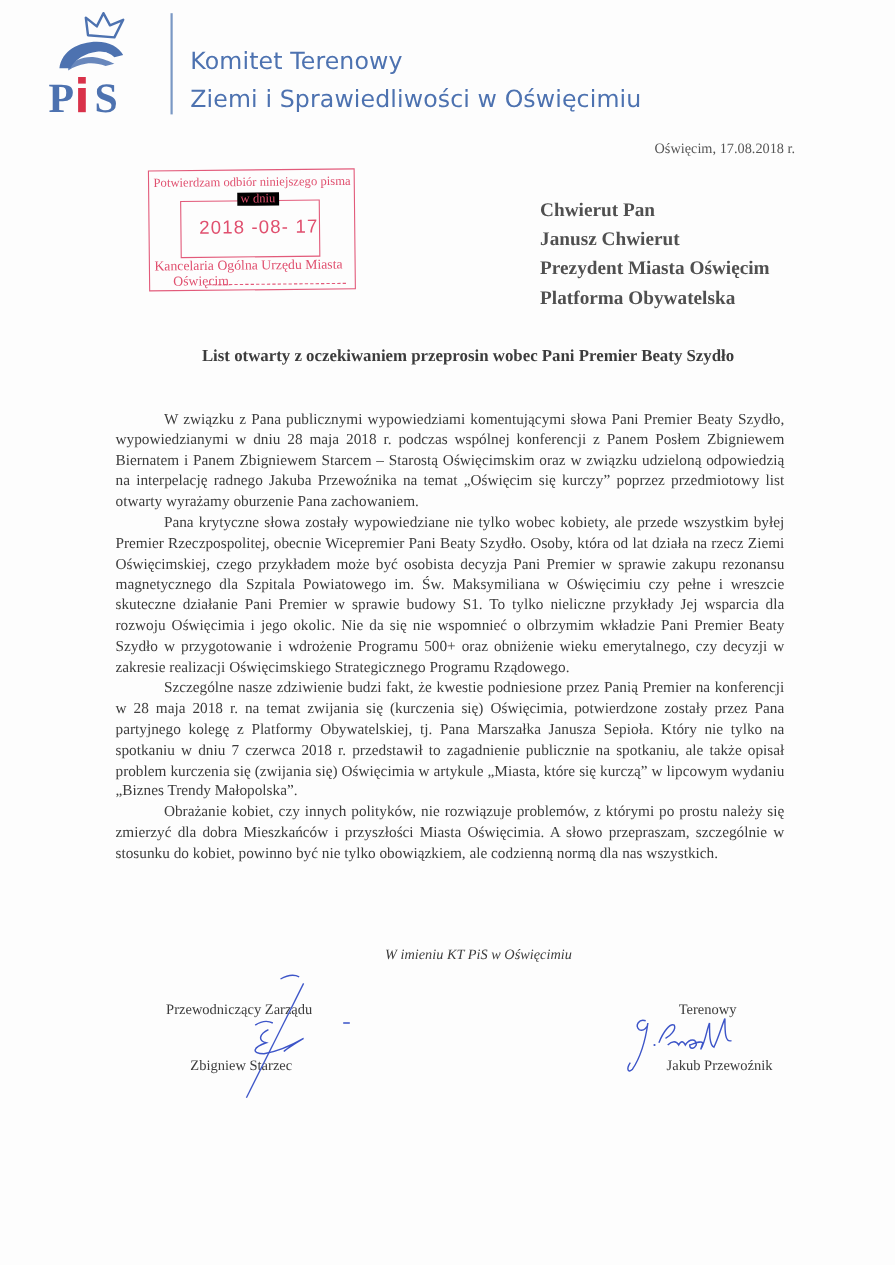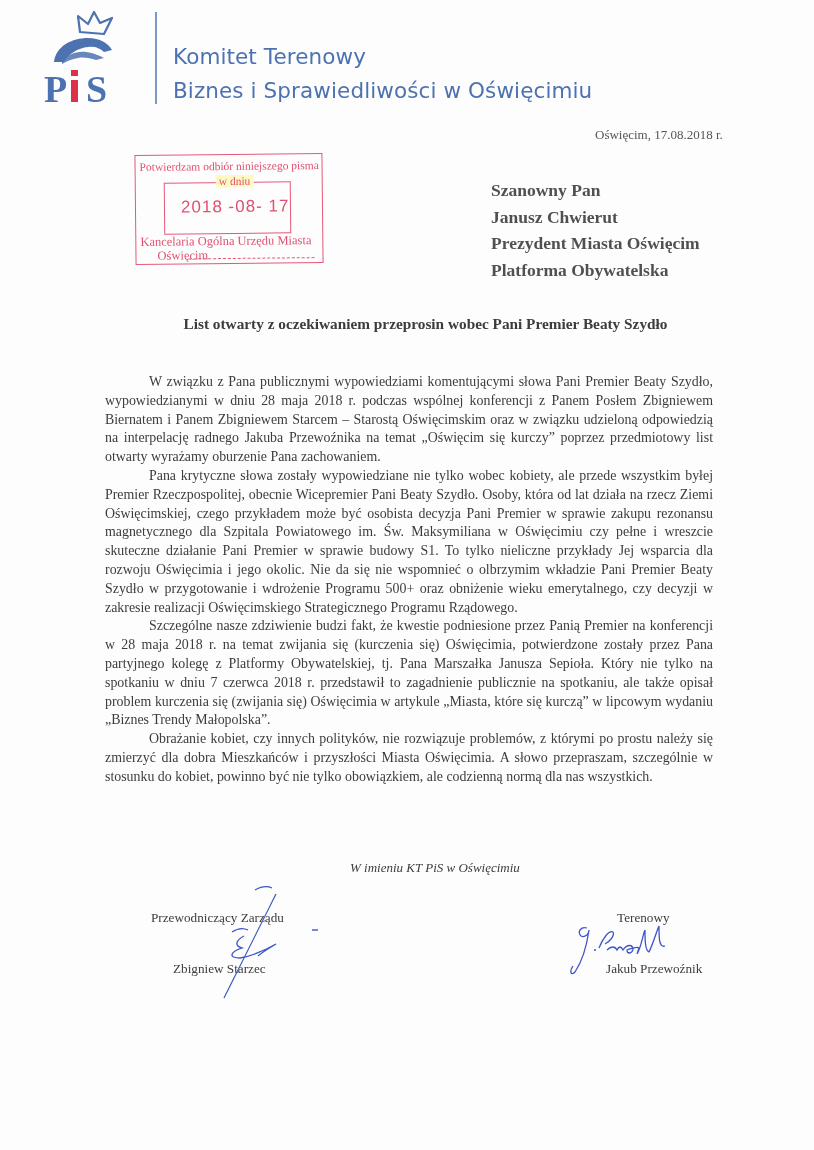--- a/index.html
+++ b/index.html
@@ -10,21 +10,21 @@
   .logo { position: absolute; left: 42px; top: 10px; width: 92px; height: 95px; }
   .logo-divider { position: absolute; left: 155px; top: 12px; width: 1.5px; height: 92px; background: #7a98c4; }
   .org-line1 { position: absolute; left: 173px; top: 44px; font-family: "DejaVu Sans", sans-serif; font-size: 21.5px; color: #4d72b0; letter-spacing: 0.1px; }
   .org-line2 { position: absolute; left: 173px; top: 78px; font-family: "DejaVu Sans", sans-serif; font-size: 21.5px; color: #4d72b0; letter-spacing: 0.1px; }
 
   .date { position: absolute; left: 595px; top: 127px; font-size: 13px; color: #555; }
 
   
   .stamp { position: absolute; left: 135px; top: 154px; width: 186px; height: 108px; border: 1.3px solid #e25a7a; transform: rotate(-0.6deg); color: #e0506f; font-family: "Liberation Serif", serif; }
   .stamp .s1 { position: absolute; left: 4px; top: 5px; font-size: 11.5px; white-space: nowrap; }
-  .stamp .s2 { position: absolute; left: 80px; top: 20px; font-size: 11.5px; background: #fef9c3; padding: 0 3px; z-index: 2; }
+  .stamp .s2 { position: absolute; left: 80px; top: 20px; font-size: 11.5px; background: #000000; padding: 0 3px; z-index: 2; }
   .stamp .inner { position: absolute; left: 28px; top: 27px; width: 125px; height: 50px; border: 1.2px solid #e25a7a; }
   .stamp .sdate { position: absolute; left: 16px; top: 14px; font-family: "Liberation Sans", sans-serif; font-size: 17px; letter-spacing: 1px; white-space: nowrap; }
   .stamp .s3 { position: absolute; left: 4px; top: 79px; font-size: 12.5px; white-space: nowrap; }
   .stamp .s4 { position: absolute; left: 21px; top: 93px; font-size: 12.5px; white-space: nowrap; }
   .stamp .dots { position: absolute; left: 52px; top: 103px; width: 126px; border-bottom: 1.3px dashed #e25a7a; }
 
   
   .addressee { position: absolute; left: 491px; top: 177px; font-size: 17.5px; font-weight: bold; color: #505050; line-height: 26.5px; }
 
   
@@ -58,37 +58,37 @@
 
     <text x="2" y="92" font-family="Liberation Serif, serif" font-size="38" font-weight="bold" fill="#4d72b0">P</text>
 
     <rect x="29" y="70" width="7" height="22" fill="#d9324a"></rect>
     <rect x="29" y="60" width="7" height="6" fill="#d9324a"></rect>
 
     <text x="44" y="92" font-family="Liberation Serif, serif" font-size="38" font-weight="bold" fill="#4d72b0">S</text>
   </svg>
   <div class="logo-divider"></div>
   <div class="org-line1">Komitet Terenowy</div>
-  <div class="org-line2">Biznes i Sprawiedliwości w Oświęcimiu</div>
+  <div class="org-line2">Ziemi i Sprawiedliwości w Oświęcimiu</div>
 
   <div class="date">Oświęcim, 17.08.2018 r.</div>
 
   <div class="stamp">
     <div class="s1">Potwierdzam odbiór niniejszego pisma</div>
     <div class="s2">w dniu</div>
     <div class="inner">
       <div class="sdate">2018 -08- 17</div>
     </div>
     <div class="s3">Kancelaria Ogólna Urzędu Miasta</div>
     <div class="s4">Oświęcim</div>
     <div class="dots"></div>
   </div>
 
   <div class="addressee">
-    <div>Szanowny Pan</div>
+    <div>Chwierut Pan</div>
     <div>Janusz Chwierut</div>
     <div>Prezydent Miasta Oświęcim</div>
     <div>Platforma Obywatelska</div>
   </div>
 
   <div class="title">List otwarty z oczekiwaniem przeprosin wobec Pani Premier Beaty Szydło</div>
 
   <div class="body-text">
     <p>W związku z Pana publicznymi wypowiedziami komentującymi słowa Pani Premier Beaty Szydło, wypowiedzianymi w dniu 28 maja 2018 r. podczas wspólnej konferencji z Panem Posłem Zbigniewem Biernatem i Panem Zbigniewem Starcem – Starostą Oświęcimskim oraz w związku udzieloną odpowiedzią na interpelację radnego Jakuba Przewoźnika na temat „Oświęcim się kurczy” poprzez przedmiotowy list otwarty wyrażamy oburzenie Pana zachowaniem.</p>
     <p>Pana krytyczne słowa zostały wypowiedziane nie tylko wobec kobiety, ale przede wszystkim byłej Premier Rzeczpospolitej, obecnie Wicepremier Pani Beaty Szydło. Osoby, która od lat działa na rzecz Ziemi Oświęcimskiej, czego przykładem może być osobista decyzja Pani Premier w sprawie zakupu rezonansu magnetycznego dla Szpitala Powiatowego im. Św. Maksymiliana w Oświęcimiu czy pełne i wreszcie skuteczne działanie Pani Premier w sprawie budowy S1. To tylko nieliczne przykłady Jej wsparcia dla rozwoju Oświęcimia i jego okolic. Nie da się nie wspomnieć o olbrzymim wkładzie Pani Premier Beaty Szydło w przygotowanie i wdrożenie Programu 500+ oraz obniżenie wieku emerytalnego, czy decyzji w zakresie realizacji Oświęcimskiego Strategicznego Programu Rządowego.</p>

